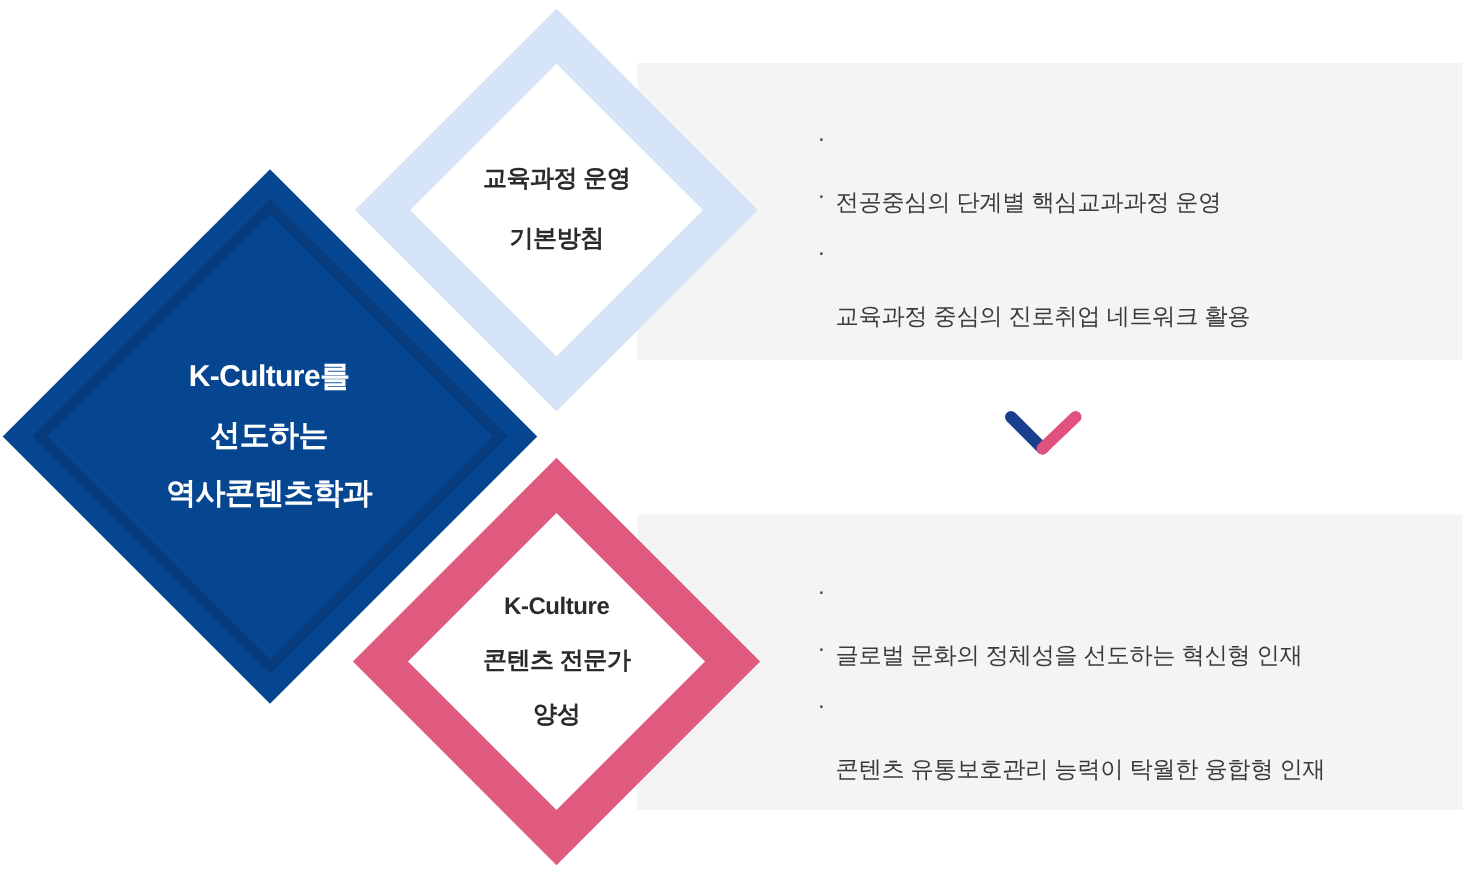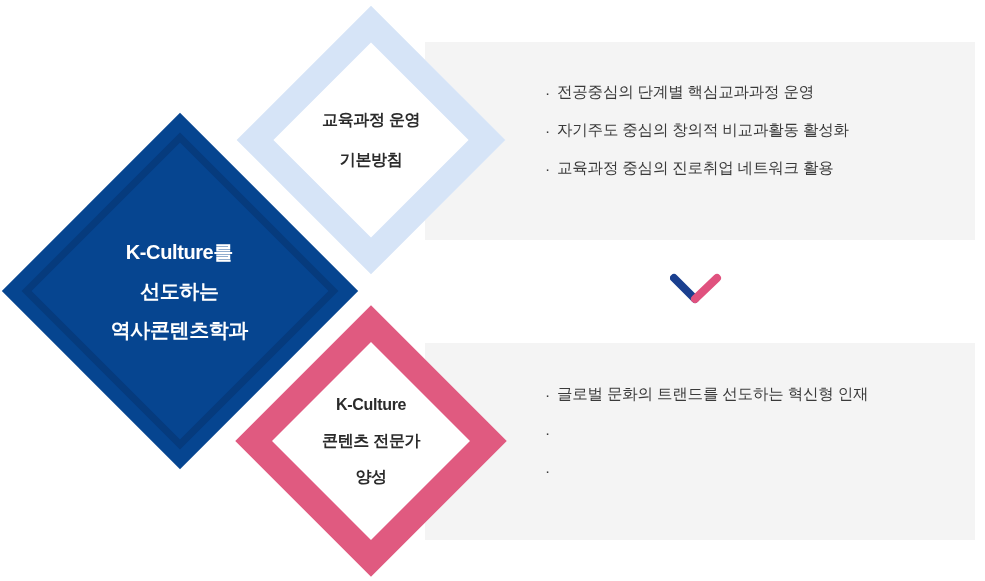--- a/index.html
+++ b/index.html
@@ -49,20 +49,21 @@
     flex: 0 0 12px;
     font-size: 15.5px;
     color: #3a3a3a;
     line-height: 1;
     position: relative;
     top: 1px;
   }
   .bullet-text {
     flex: 1 1 auto;
     white-space: nowrap;
+    margin-top: 44px;
   }
 
   
   .diamond {
     position: absolute;
     transform: rotate(45deg);
     box-sizing: border-box;
     display: flex;
     flex-direction: column;
     align-items: center;
@@ -177,38 +178,38 @@
     </div>
   </div>
 
   <div class="bullets" id="bullets-top">
     <div class="bullet-row">
       <span class="bullet-dot">·</span>
       <span class="bullet-text">전공중심의 단계별 핵심교과과정 운영</span>
     </div>
     <div class="bullet-row">
       <span class="bullet-dot">·</span>
-      <span class="bullet-text">자기주도 중심의 창의적 비교과활동 활성화</span>
     </div>
     <div class="bullet-row">
       <span class="bullet-dot">·</span>
       <span class="bullet-text">교육과정 중심의 진로취업 네트워크 활용</span>
     </div>
   </div>
 
   <div class="bullets" id="bullets-bottom">
     <div class="bullet-row">
       <span class="bullet-dot">·</span>
-      <span class="bullet-text">글로벌 문화의 트랜드를 선도하는 혁신형 인재</span>
-    </div>
-    <div class="bullet-row">
-      <span class="bullet-dot">·</span>
-    </div>
-    <div class="bullet-row">
-      <span class="bullet-dot">·</span>
+      <span class="bullet-text">글로벌 문화의 정체성을 선도하는 혁신형 인재</span>
+    </div>
+    <div class="bullet-row">
+      <span class="bullet-dot">·</span>
+    </div>
+    <div class="bullet-row">
+      <span class="bullet-dot">·</span>
+      <span class="bullet-text">콘텐츠 유통보호관리 능력이 탁월한 융합형 인재</span>
     </div>
   </div>
 
   <svg id="chevron-divider" viewBox="0 0 52 34">
     <path id="chevron-left-stroke" d="M 4 6 L 25 27" fill="none" stroke="#1a3f8f" stroke-width="8" stroke-linecap="round"></path>
     <path id="chevron-right-stroke" d="M 25 27 L 47 6" fill="none" stroke="#e0517e" stroke-width="8" stroke-linecap="round"></path>
   </svg>
 
 </div>
 

